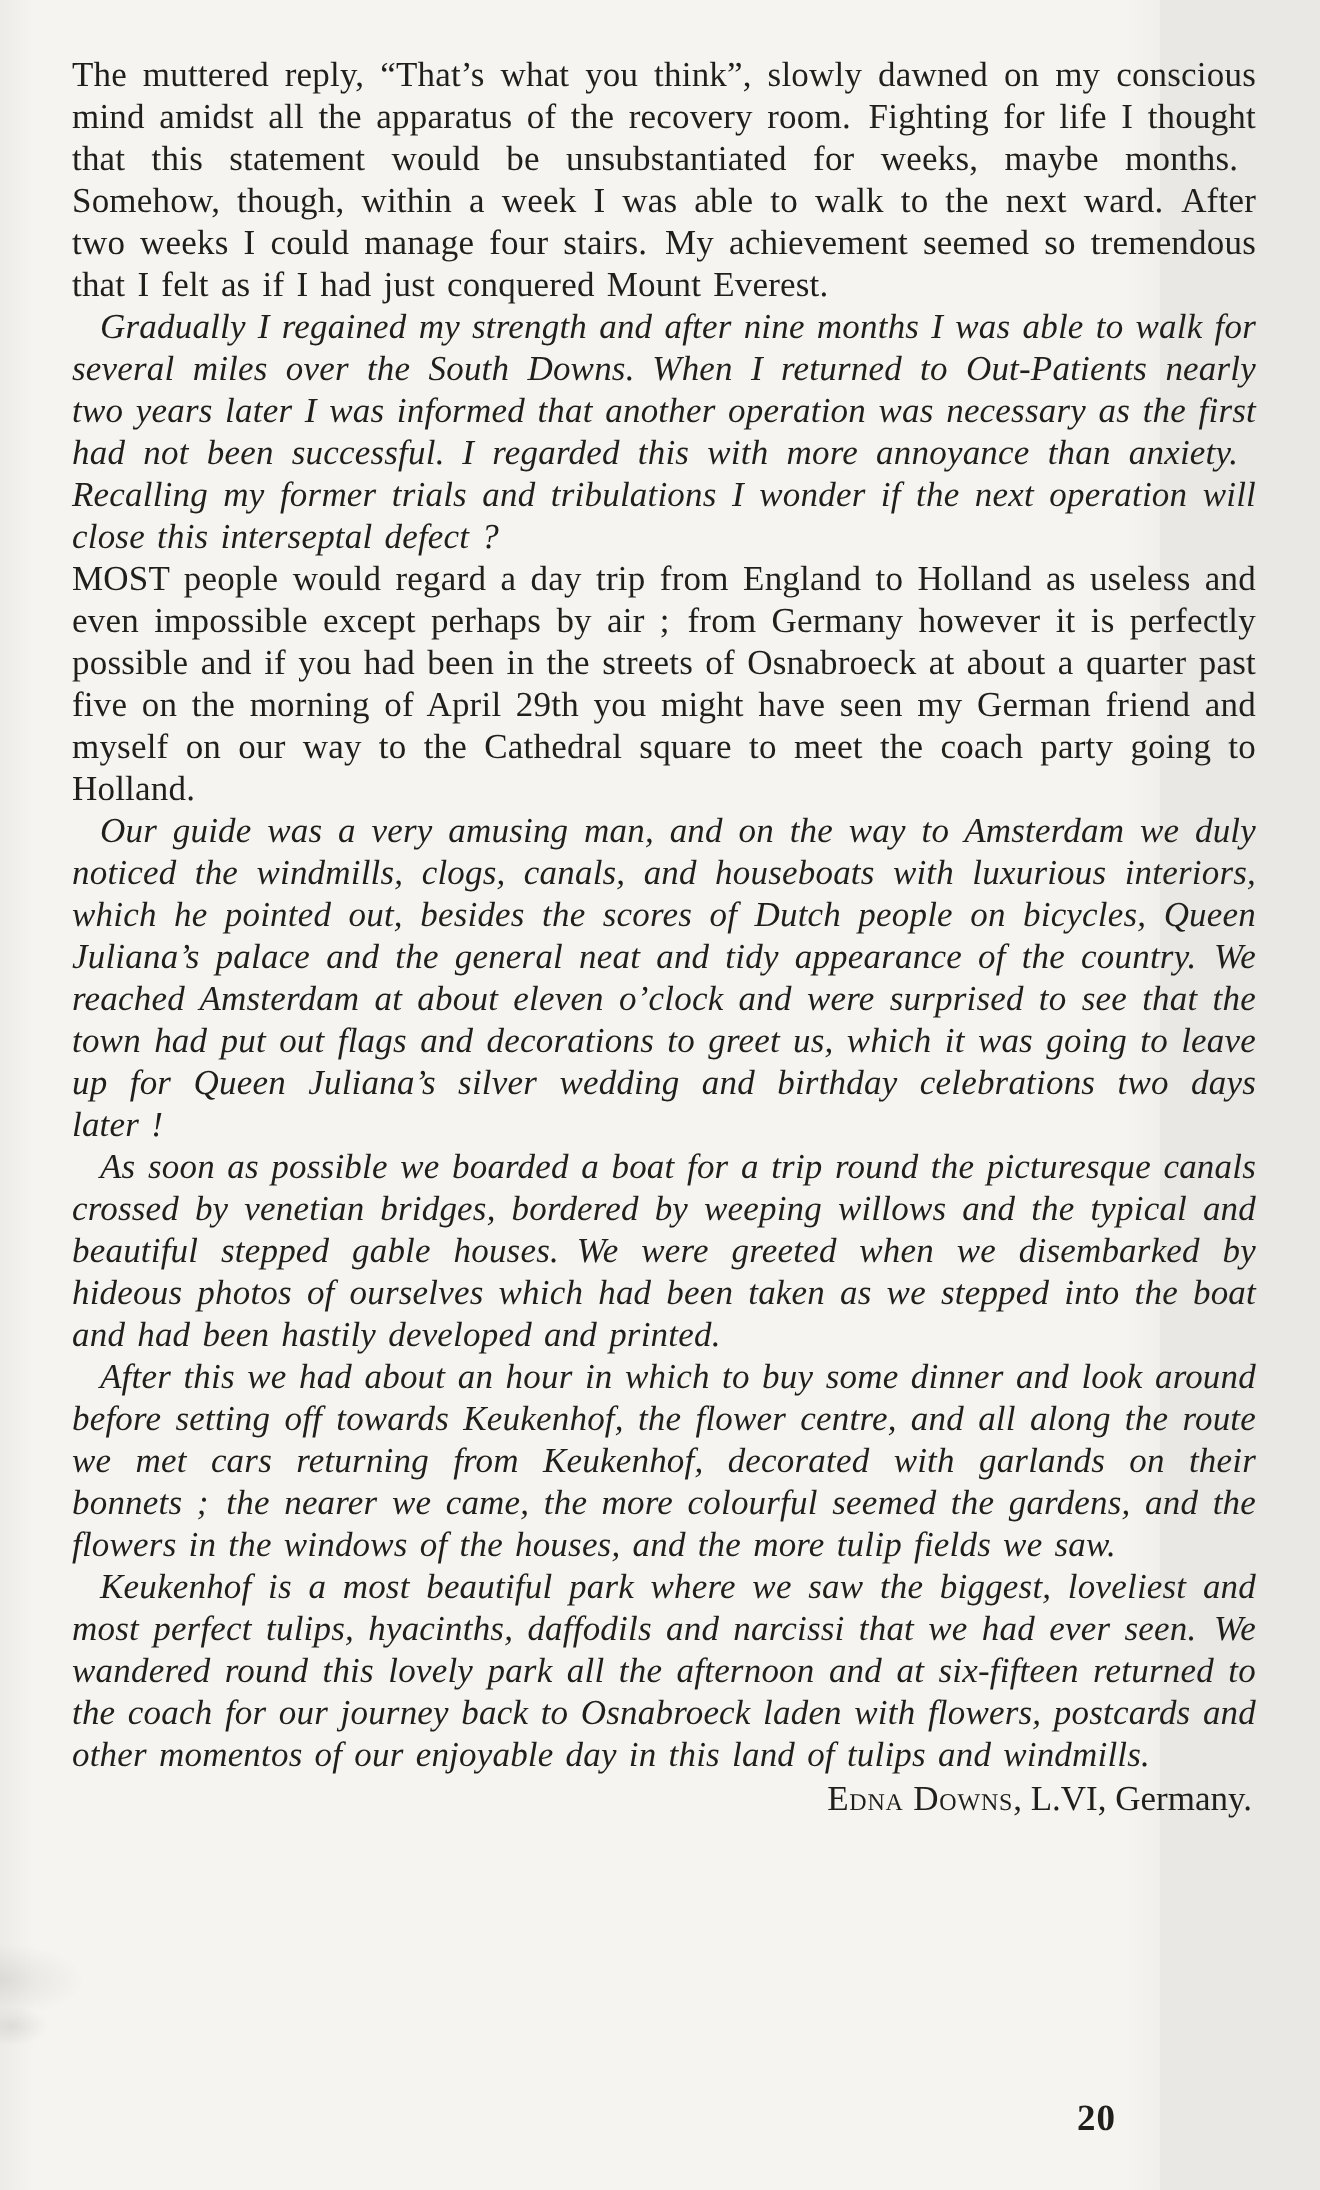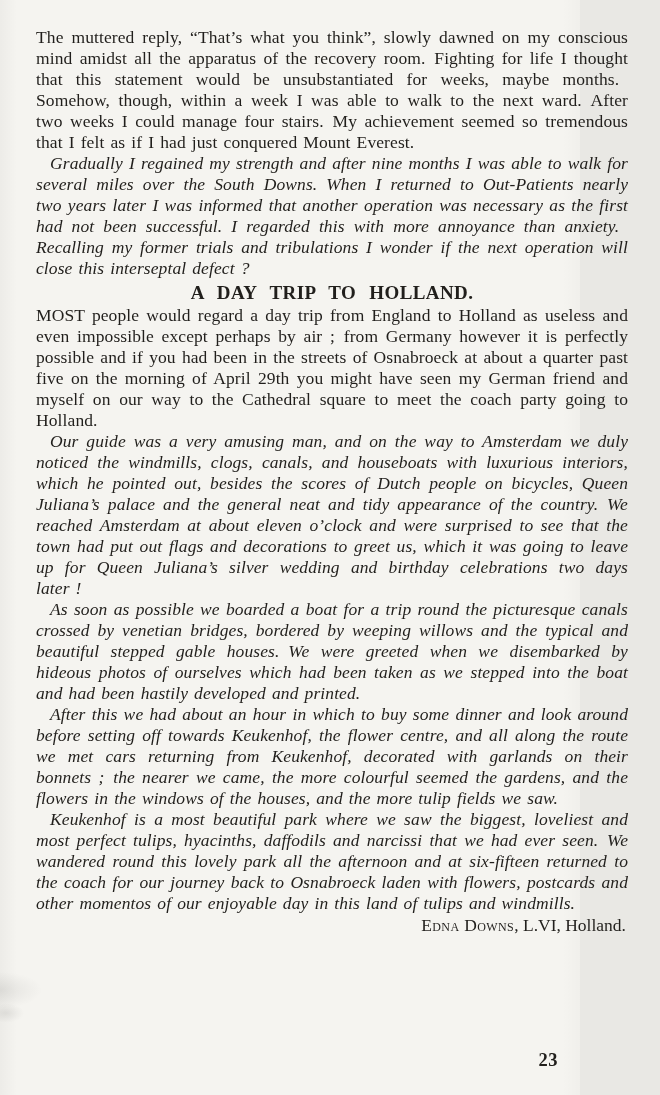--- a/index.html
+++ b/index.html
@@ -75,25 +75,24 @@
 
 <div class="page">
   <div class="content">
 
     <section>
       <p class="body-par">The muttered reply, “That’s what you think”, slowly dawned on my conscious mind amidst all the apparatus of the recovery room. Fighting for life I thought that this statement would be unsubstantiated for weeks, maybe months. Somehow, though, within a week I was able to walk to the next ward. After two weeks I could manage four stairs. My achievement seemed so tremendous that I felt as if I had just conquered Mount Everest.</p>
       <p class="body-par indent">Gradually I regained my strength and after nine months I was able to walk for several miles over the South Downs. When I returned to Out-Patients nearly two years later I was informed that another operation was necessary as the first had not been successful. I regarded this with more annoyance than anxiety. Recalling my former trials and tribulations I wonder if the next operation will close this interseptal defect&nbsp;?</p>
     </section>
 
     <section>
-      <h2 class="article-title">A DAY TRIP TO HOLLAND.</h2>
       <p class="body-par">MOST people would regard a day trip from England to Holland as useless and even impossible except perhaps by air&nbsp;; from Germany however it is perfectly possible and if you had been in the streets of Osnabroeck at about a quarter past five on the morning of April 29th you might have seen my German friend and myself on our way to the Cathedral square to meet the coach party going to Holland.</p>
       <p class="body-par indent">Our guide was a very amusing man, and on the way to Amsterdam we duly noticed the windmills, clogs, canals, and houseboats with luxurious interiors, which he pointed out, besides the scores of Dutch people on bicycles, Queen Juliana’s palace and the general neat and tidy appearance of the country. We reached Amsterdam at about eleven o’clock and were surprised to see that the town had put out flags and decorations to greet us, which it was going to leave up for Queen Juliana’s silver wedding and birthday celebrations two days later&nbsp;!</p>
       <p class="body-par indent">As soon as possible we boarded a boat for a trip round the picturesque canals crossed by venetian bridges, bordered by weeping willows and the typical and beautiful stepped gable houses. We were greeted when we disembarked by hideous photos of ourselves which had been taken as we stepped into the boat and had been hastily developed and printed.</p>
       <p class="body-par indent">After this we had about an hour in which to buy some dinner and look around before setting off towards Keukenhof, the flower centre, and all along the route we met cars returning from Keukenhof, decorated with garlands on their bonnets&nbsp;; the nearer we came, the more colourful seemed the gardens, and the flowers in the windows of the houses, and the more tulip fields we saw.</p>
       <p class="body-par indent">Keukenhof is a most beautiful park where we saw the biggest, loveliest and most perfect tulips, hyacinths, daffodils and narcissi that we had ever seen. We wandered round this lovely park all the afternoon and at six-fifteen returned to the coach for our journey back to Osnabroeck laden with flowers, postcards and other momentos of our enjoyable day in this land of tulips and windmills.</p>
-      <div class="byline"><span class="byline-name">Edna Downs</span><span>, L.VI, Holland.</span></div>
+      <div class="byline"><span class="byline-name">Edna Downs</span><span>, L.VI, Germany.</span></div>
     </section>
 
   </div>
 
-  <div class="page-number">23</div>
+  <div class="page-number">20</div>
 </div>
 
 </body></html>

